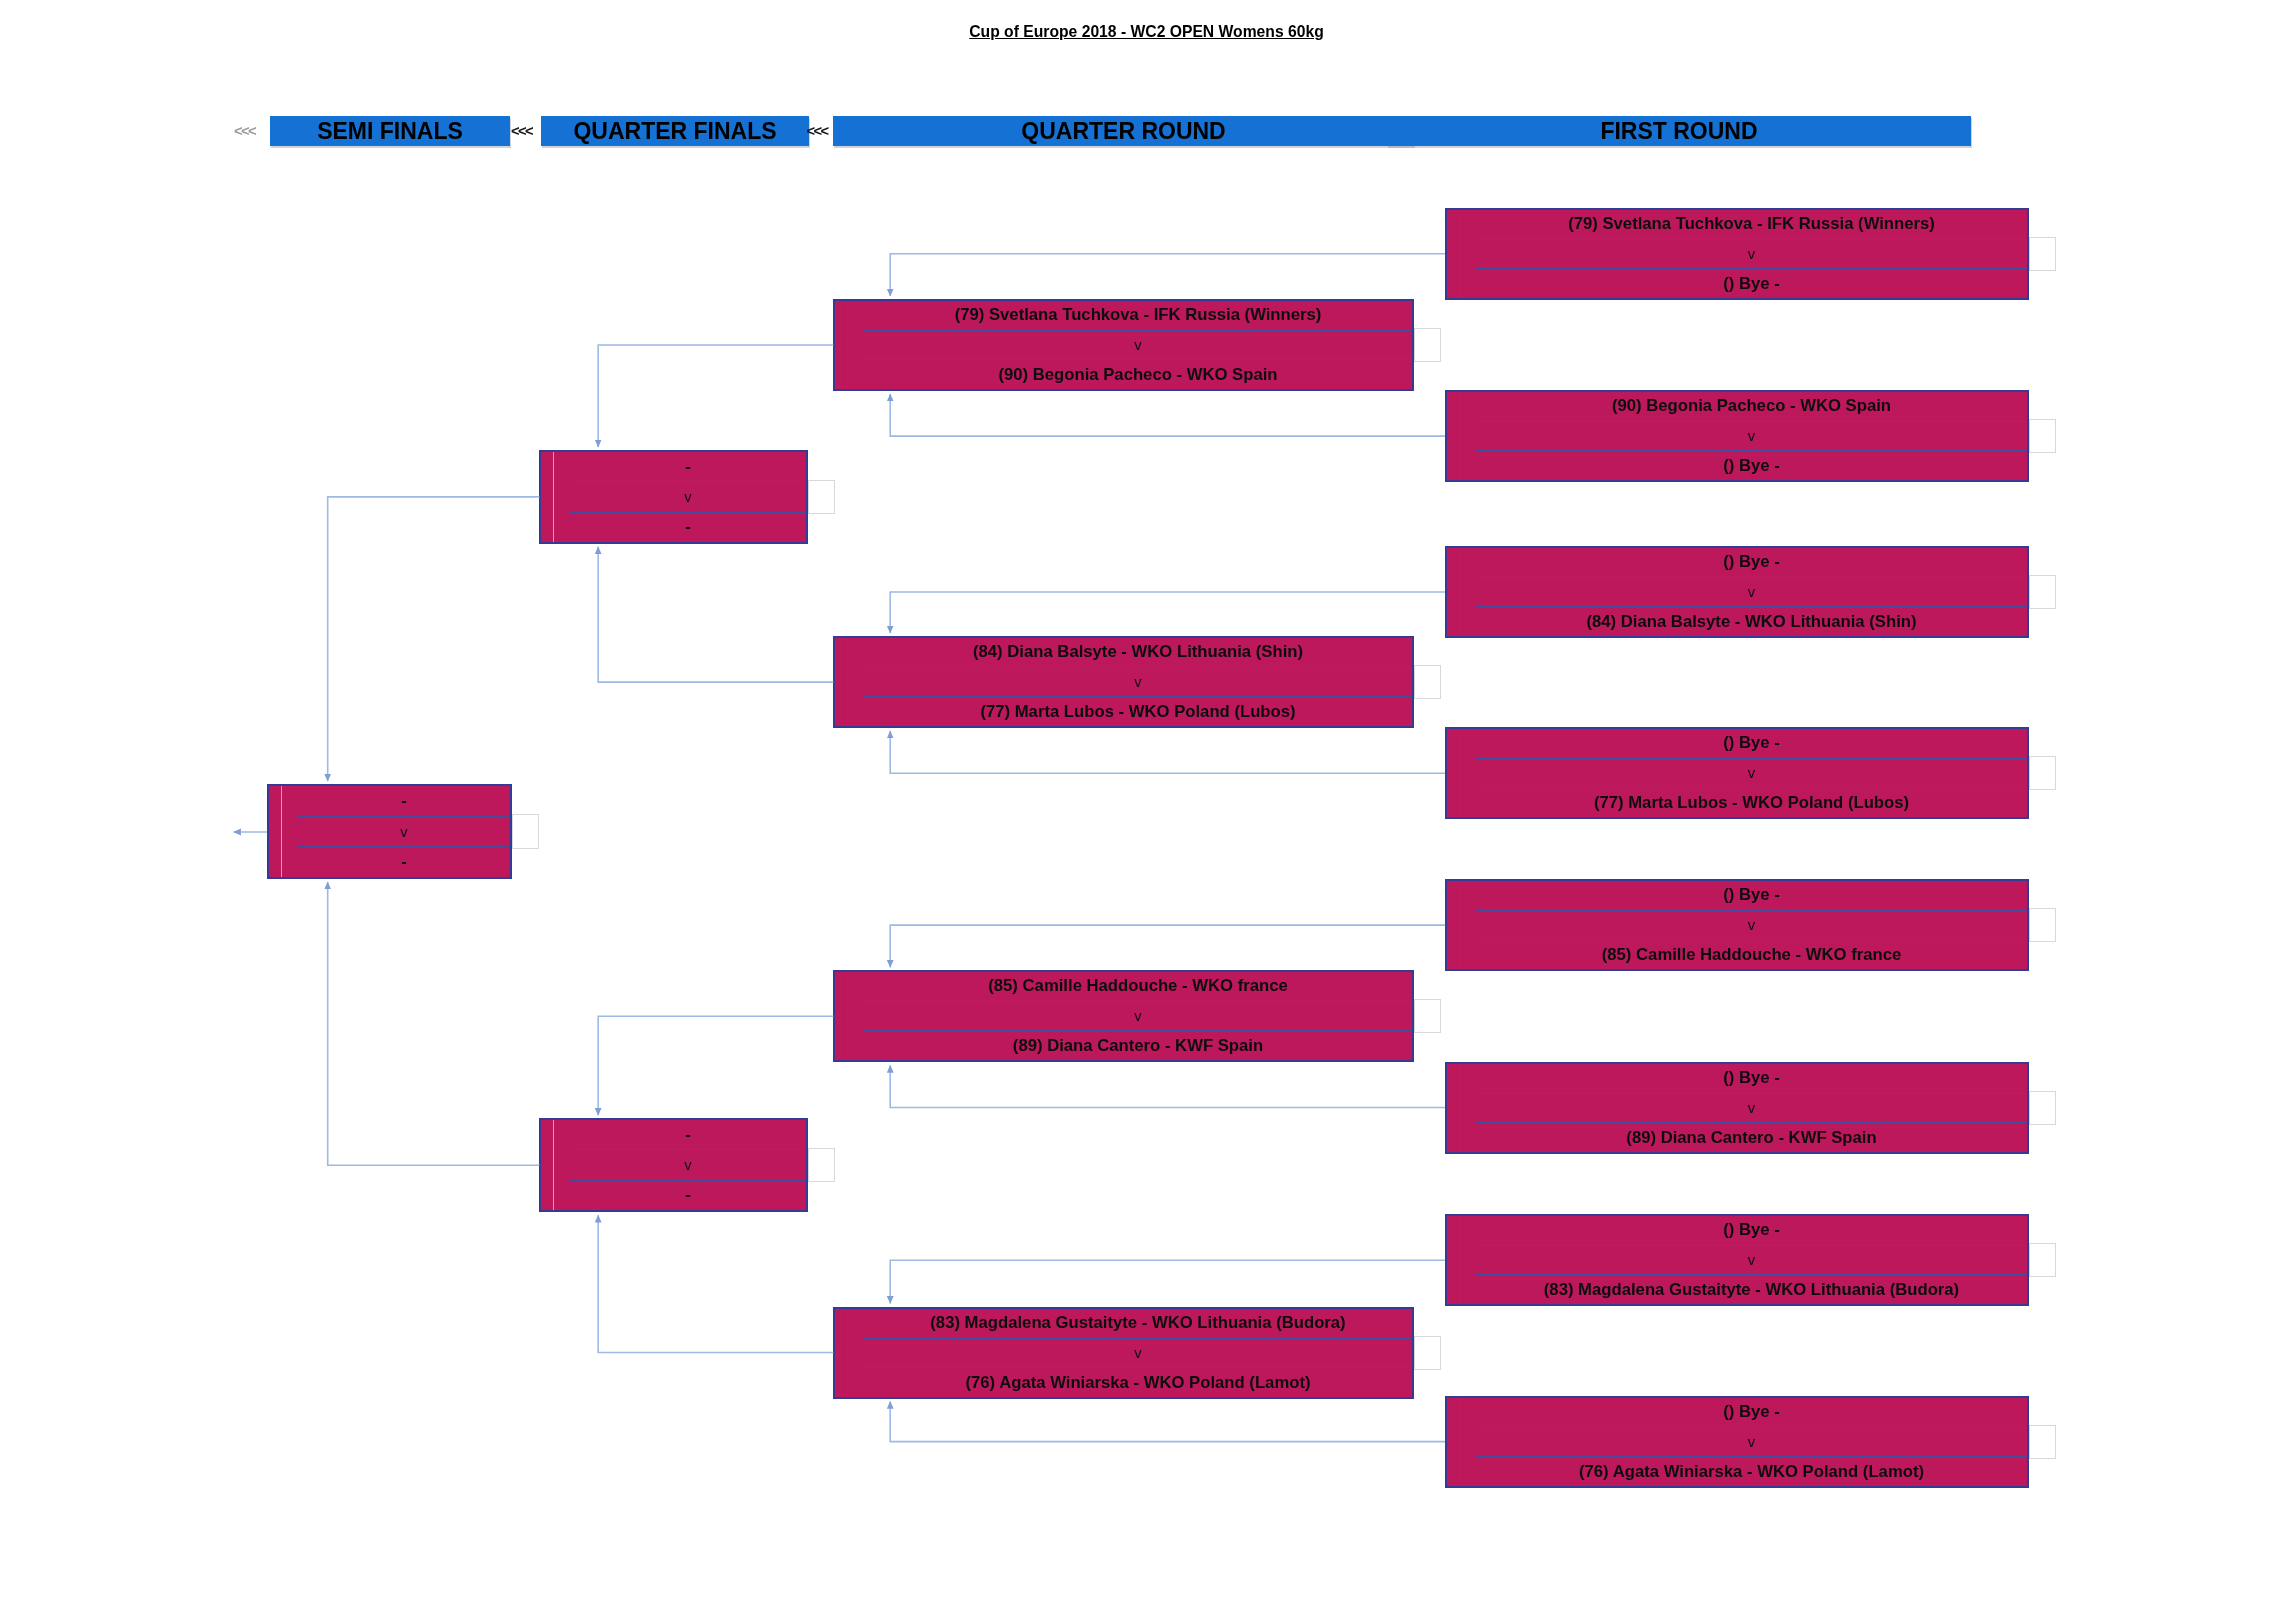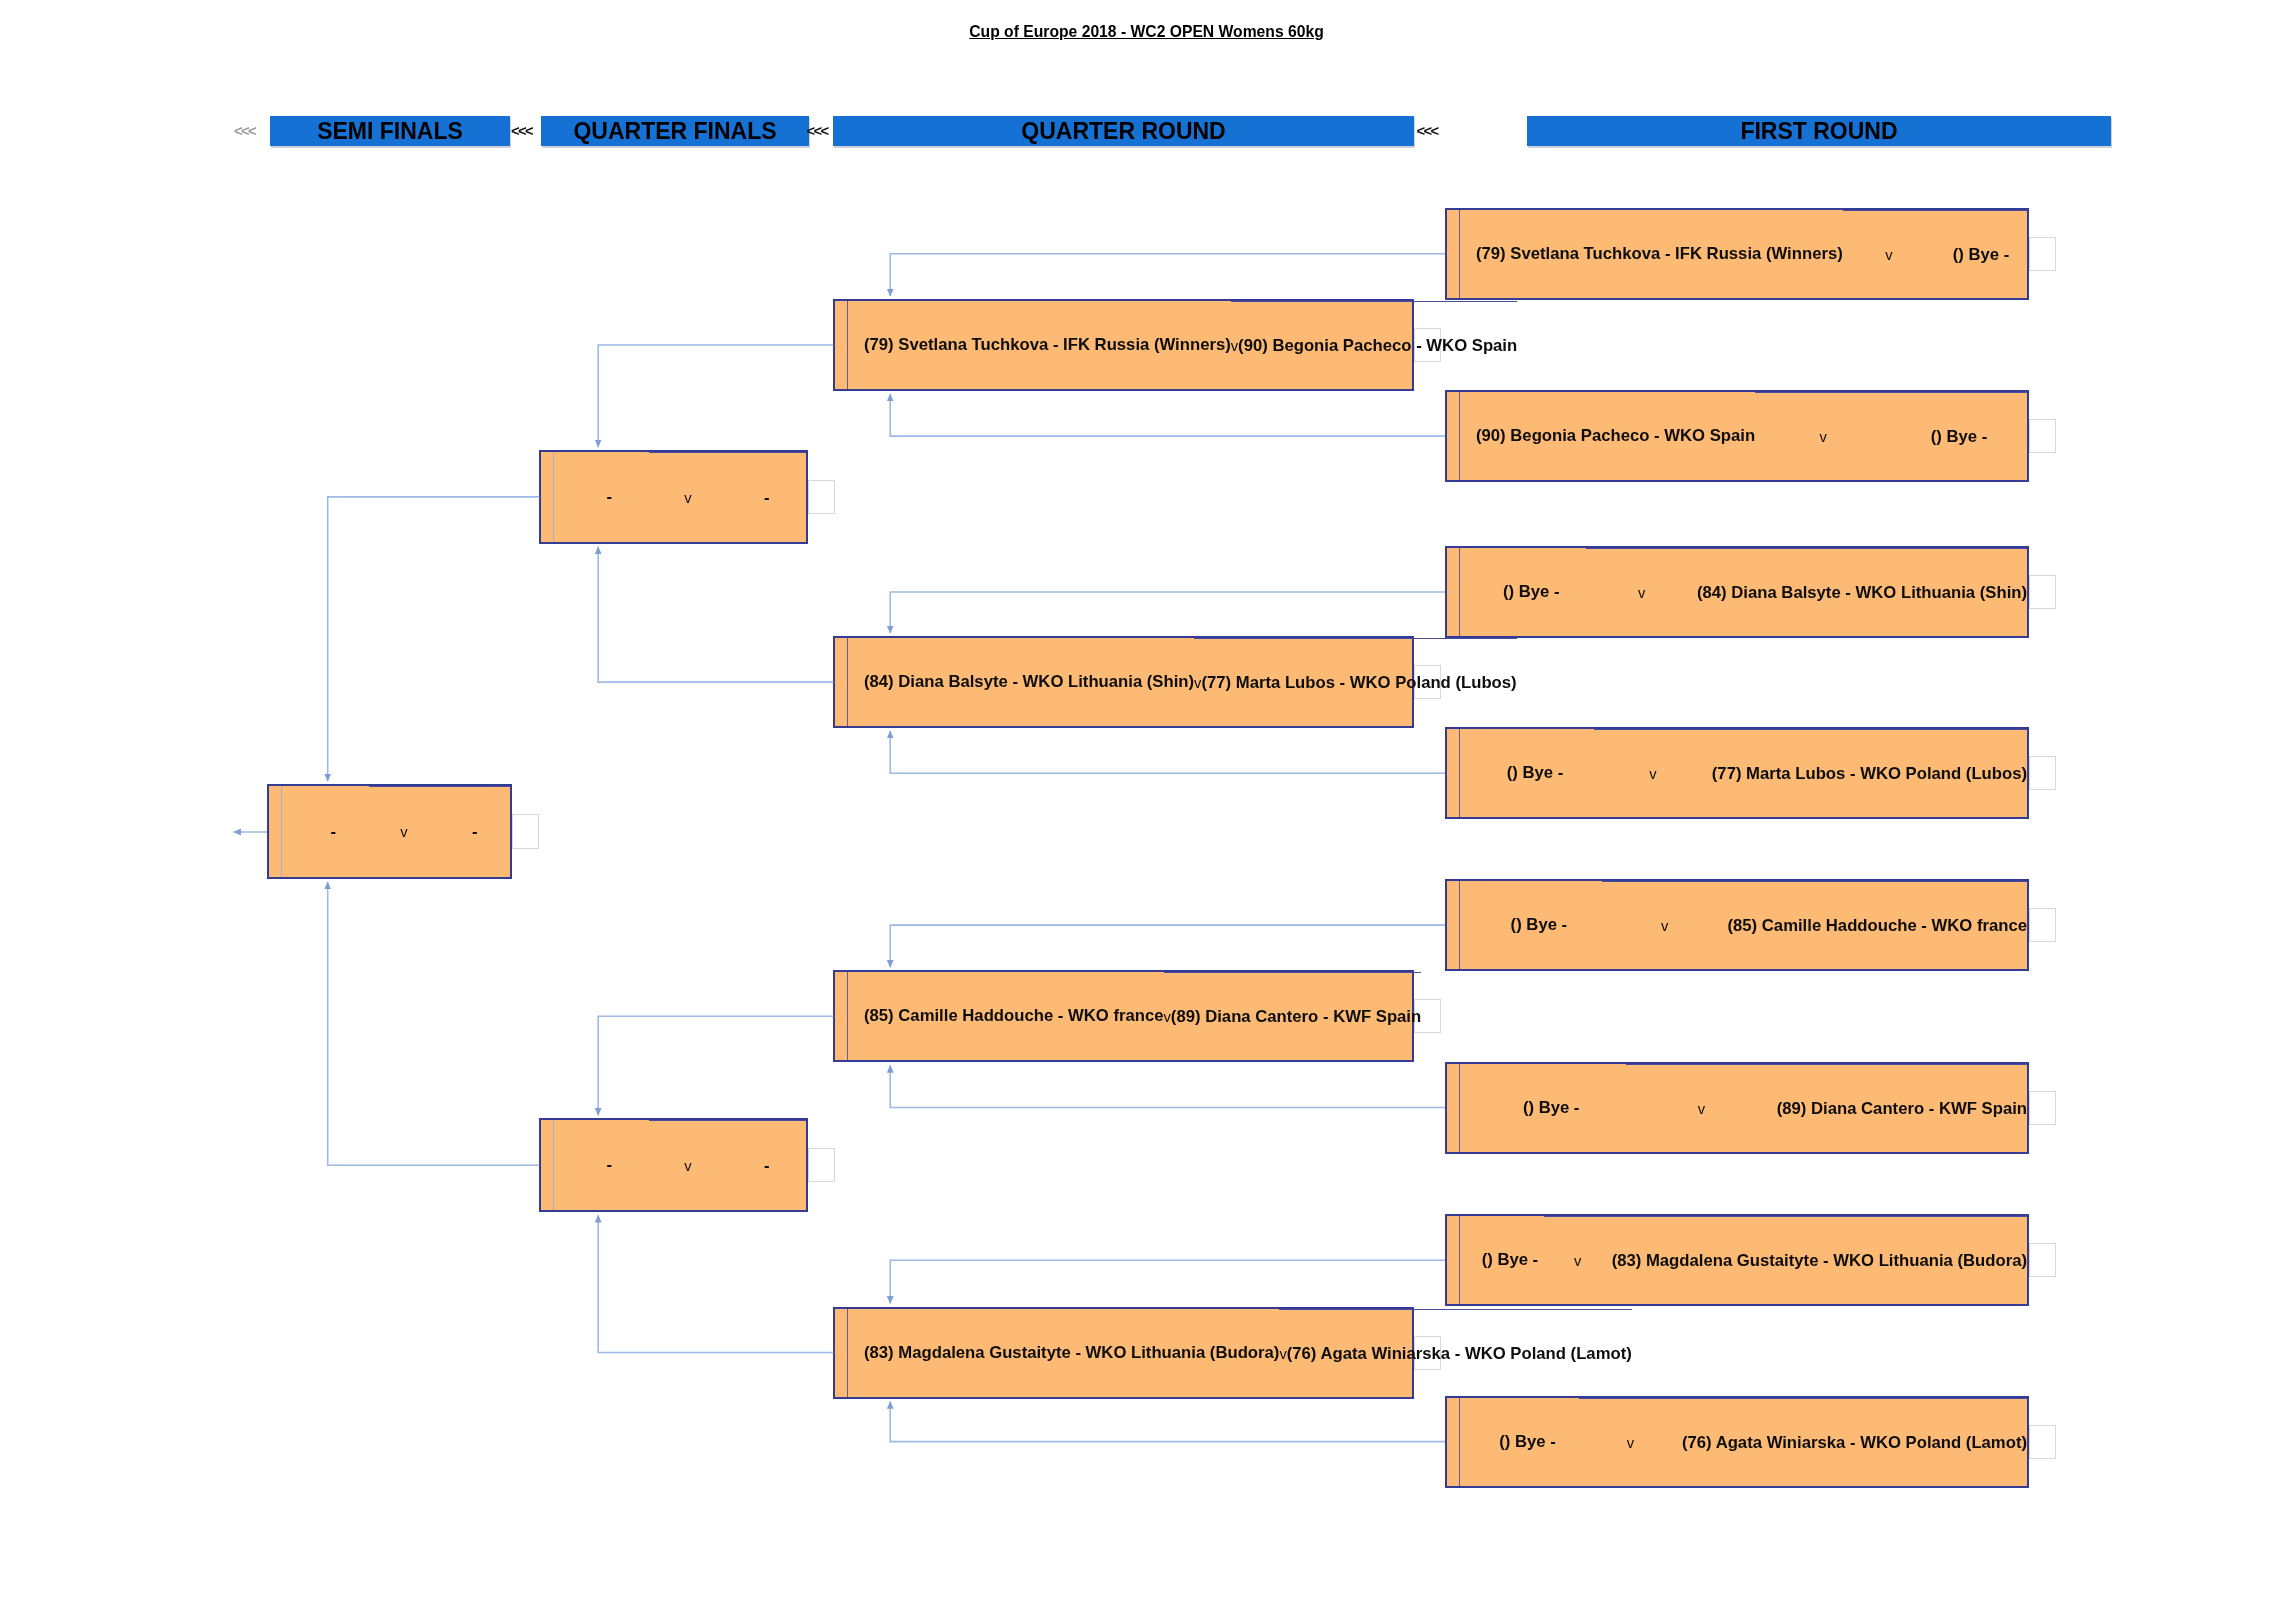--- a/index.html
+++ b/index.html
@@ -24,23 +24,23 @@
     display:flex;align-items:center;justify-content:center;
     box-shadow:1px 2px 0 rgba(150,155,170,.45);
   }
   .chevron{
     position:absolute;top:116px;height:30px;line-height:30px;
     font-weight:bold;font-size:14.7px;letter-spacing:-1.5px;
     color:#141414;text-align:center;
   }
   .chevron.muted{color:#9b9b9b;}
   .match{
-    position:absolute;background:#fdba74;
+    position:absolute;background:#be185d;
     border:2px solid #353b94;
-    display:flex;flex-direction:row;
+    display:flex;flex-direction:column;
     box-sizing:border-box;
     padding-left:29px;
   }
   .row{
     flex:1;display:flex;align-items:center;justify-content:center;
     font-weight:bold;font-size:16.7px;color:#0d0d0d;
     position:relative;z-index:1;white-space:nowrap;
   }
   .row + .row{border-top:1.5px solid #464c9e;}
   .row.vs{font-weight:400;font-size:14.7px;}
@@ -62,21 +62,21 @@
 
   <div class="title">Cup of Europe 2018 - WC2 OPEN Womens 60kg</div>
 
   <div class="chevron muted" style="left:222px;width:45px;">&lt;&lt;&lt;</div>
   <div class="round-bar" style="left:270px;width:240px;">SEMI FINALS</div>
   <div class="chevron" style="left:502px;width:39px;">&lt;&lt;&lt;</div>
   <div class="round-bar" style="left:541px;width:268px;">QUARTER FINALS</div>
   <div class="chevron" style="left:801px;width:32px;">&lt;&lt;&lt;</div>
   <div class="round-bar" style="left:833px;width:581px;">QUARTER ROUND</div>
   <div class="chevron" style="left:1410px;width:34px;">&lt;&lt;&lt;</div>
-  <div class="round-bar" style="left:1527px;width:584px;">FIRST ROUND</div>
+  <div class="round-bar" style="left:1387px;width:584px;">FIRST ROUND</div>
 
   <div class="match fr" style="left:1445px;top:208px;width:584px;height:92px;">
     <div class="cell-strip"></div>
     <div class="row player">(79) Svetlana Tuchkova - IFK Russia (Winners)</div>
     <div class="row vs">v</div>
     <div class="row player">() Bye -</div>
     <div class="side-tab"></div>
   </div>
   <div class="match fr" style="left:1445px;top:390px;width:584px;height:92px;">
     <div class="cell-strip"></div>

